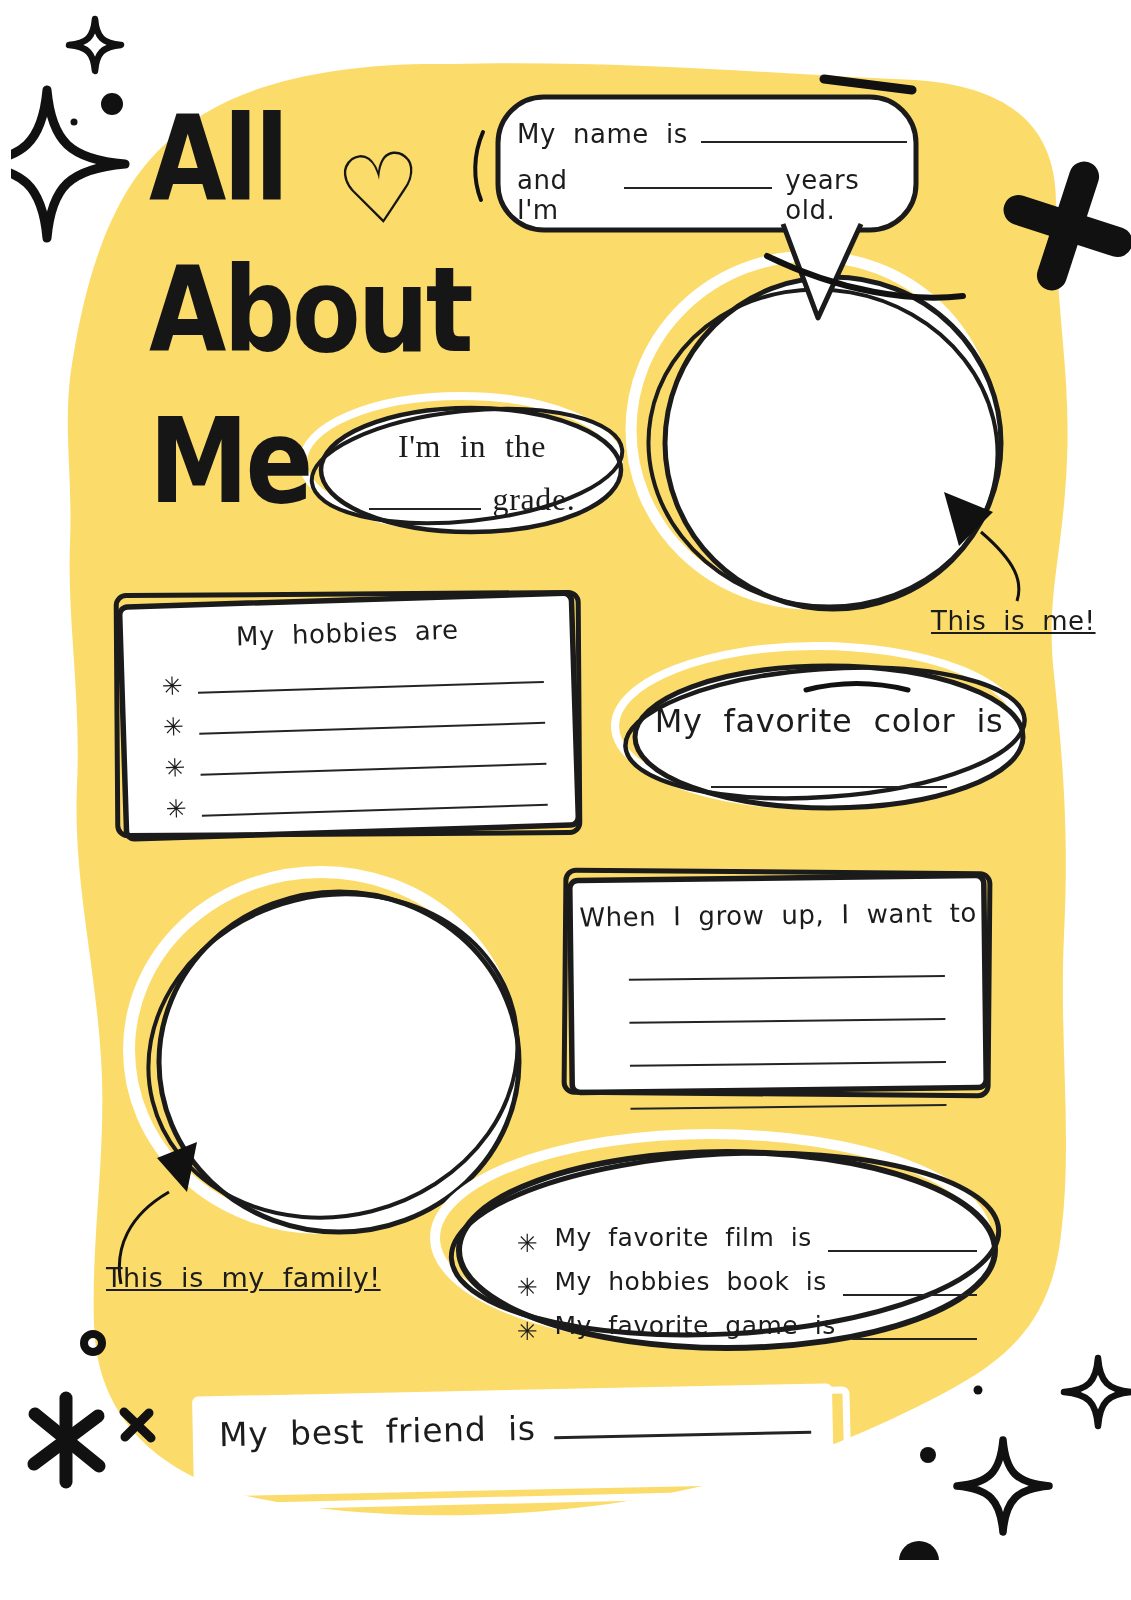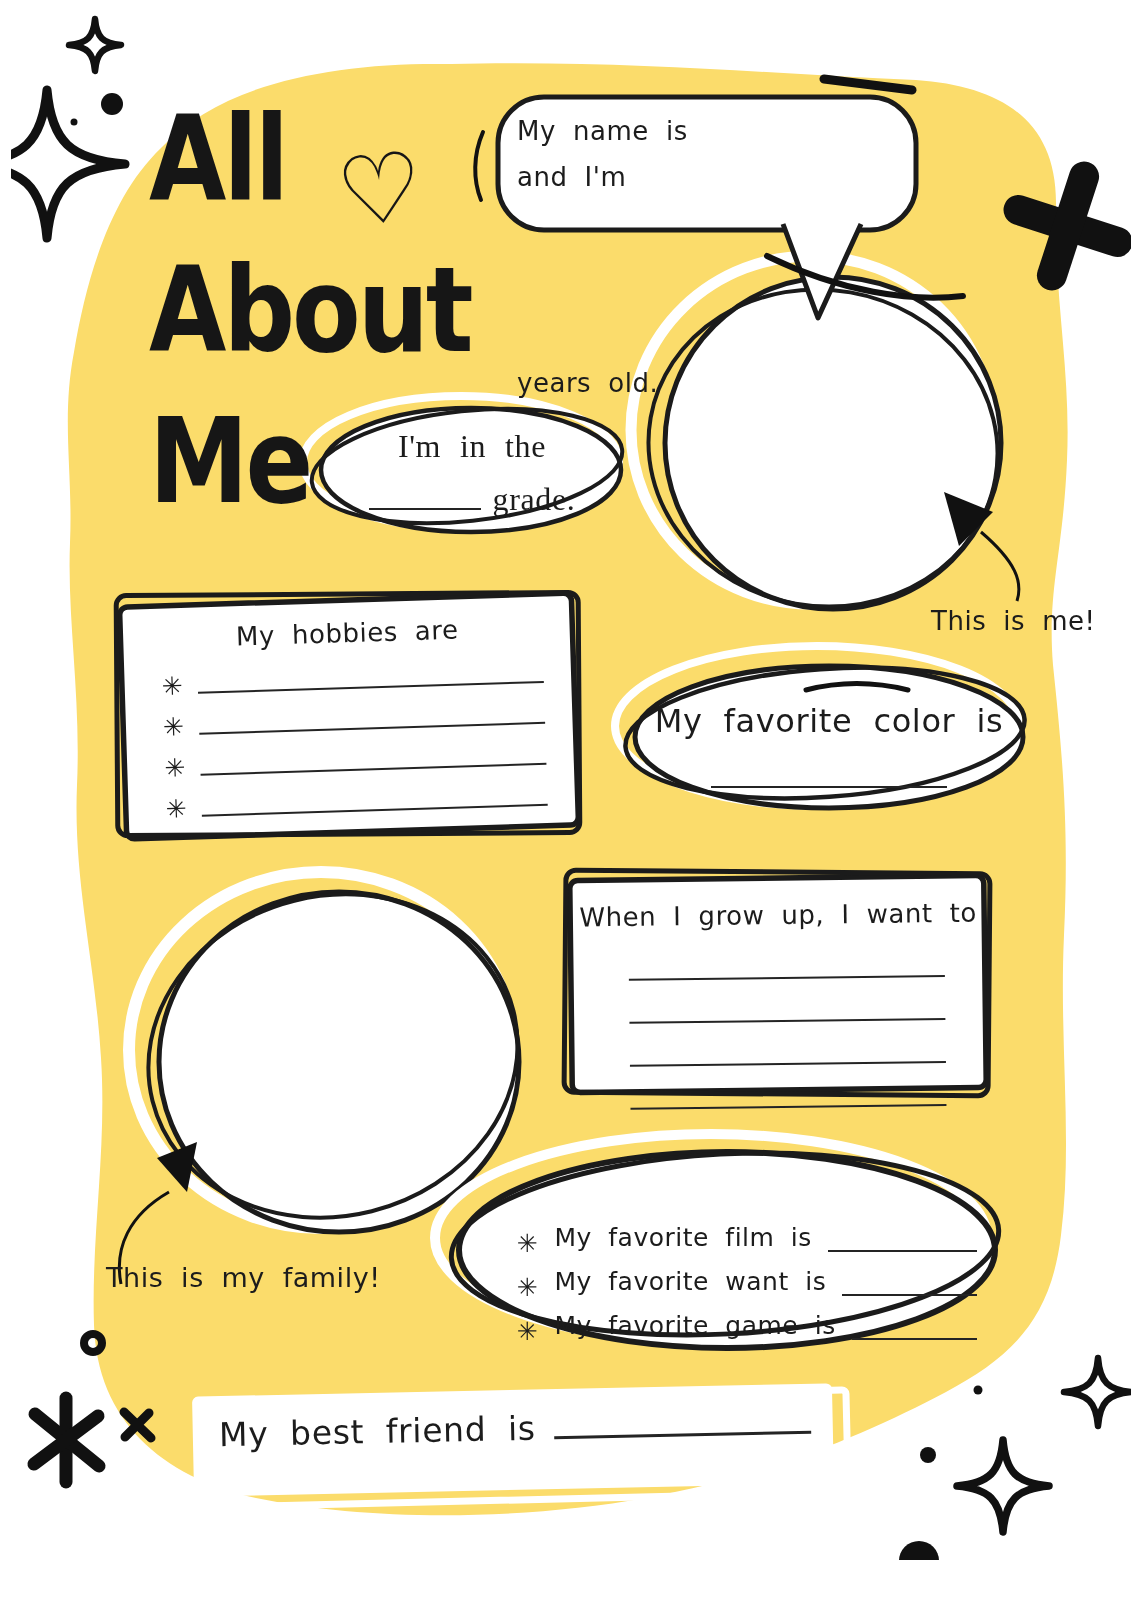--- a/index.html
+++ b/index.html
@@ -14,28 +14,28 @@
   .blank{display:inline-block;border-bottom:2.4px solid #242424;height:0.95em;}
   .blank.block{display:block;height:auto;}
   
   .title{
     left:138px;top:84px;font-size:100px;font-weight:700;line-height:128px;
     letter-spacing:-3px;transform:scaleY(1.18);transform-origin:top left;color:#161616;
   }
   .heart{left:326px;top:134px;font-size:96px;font-weight:400;transform:rotate(-6deg);color:#161616;}
   
   .bubble-text{left:506px;top:116px;width:390px;font-size:26px;}
-  .bubble-row{display:flex;align-items:baseline;gap:13px;height:46px;flex-direction:column;}
+  .bubble-row{display:flex;align-items:baseline;gap:13px;height:46px;}
   .bubble-row .blank{flex:1;}
   .bubble-row .blank.fixed{flex:0 0 148px;}
   
   .grade-text{left:316px;top:428px;width:290px;text-align:center;font-size:32px;font-family:Liberation Serif, serif;}
   .grade-line2{margin-top:13px;display:flex;justify-content:center;align-items:baseline;gap:12px;}
   
-  .caption{font-size:26px;}
+  .caption{font-size:26px;text-decoration:underline;}
   
   .hobbies{left:118px;top:602px;width:442px;height:240px;transform:rotate(-1.8deg);}
   .hobbies-title{text-align:center;font-size:26px;margin-top:16px;}
   .bullet-row{display:flex;align-items:flex-end;gap:15px;padding:0 26px 0 34px;}
   .bullet-row .glyph{font-size:25px;line-height:1;transform:translateY(4px);}
   .bullet-row .blank{flex:1;}
   .hobbies .bullet-row{height:41px;}
   .hobbies .bullet-row:first-of-type{height:48px;}
   
   .color-text{left:626px;top:702px;width:384px;text-align:center;font-size:32px;}
@@ -232,21 +232,21 @@
   <div class="abs caption ws" style="left:95px;top:1262px;font-size:27px;text-align:center;">This is my family!</div>
 
   <div class="abs favorites ws">
     <div class="bullet-row">
       <span class="glyph">✳</span>
       <span class="label">My favorite film is</span>
       <span class="blank"></span>
     </div>
     <div class="bullet-row">
       <span class="glyph">✳</span>
-      <span class="label">My favorite want is</span>
+      <span class="label">My hobbies book is</span>
       <span class="blank"></span>
     </div>
     <div class="bullet-row">
       <span class="glyph">✳</span>
       <span class="label">My favorite game is</span>
       <span class="blank"></span>
     </div>
   </div>
 
   <div class="abs bestfriend ws">

